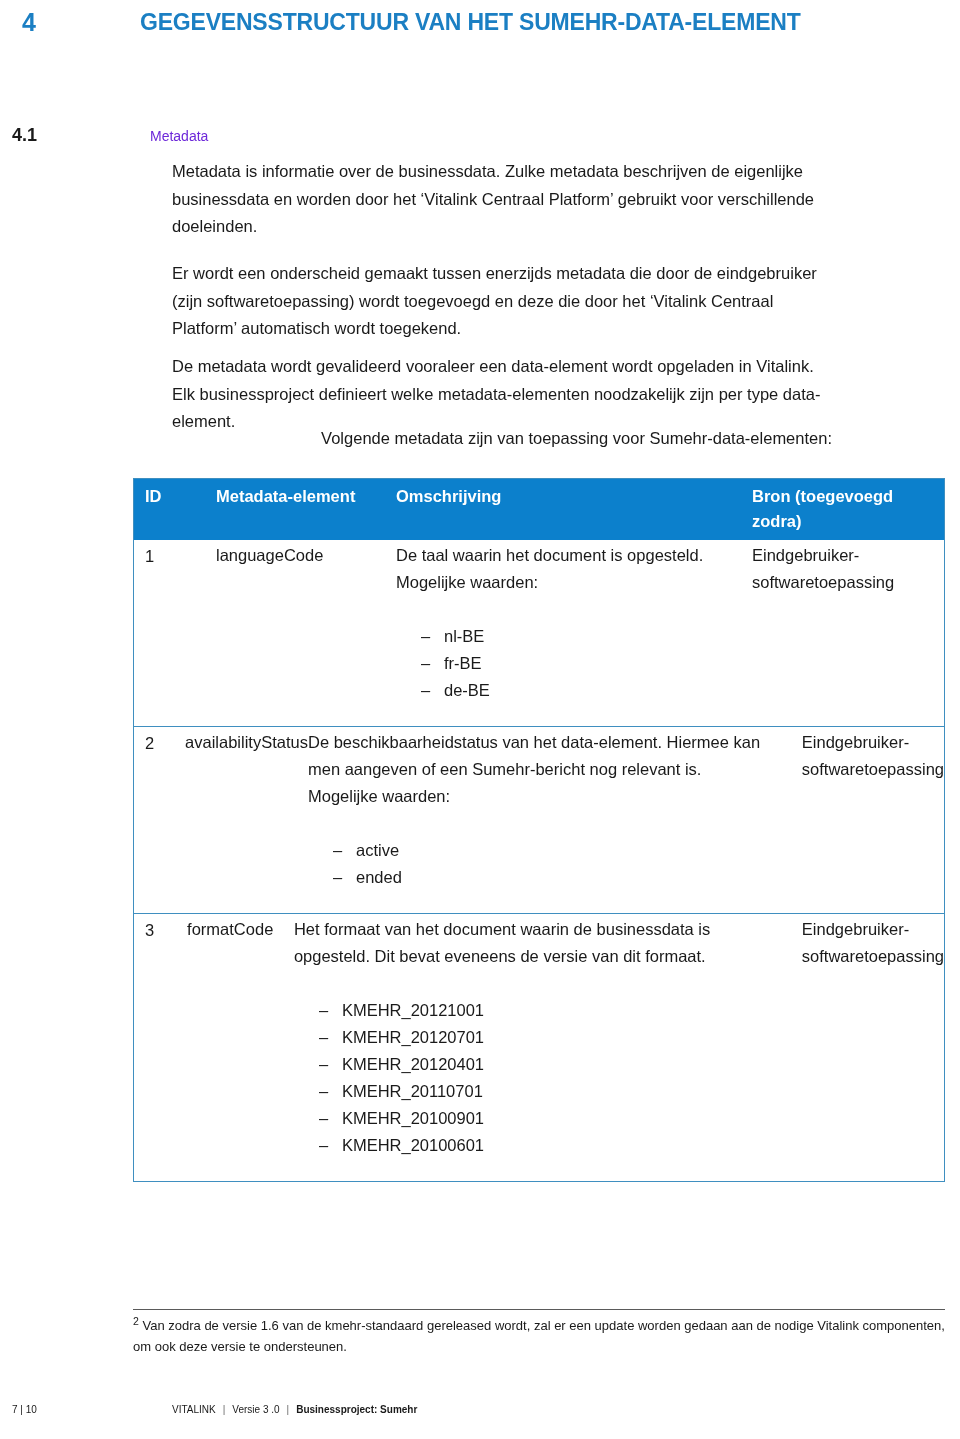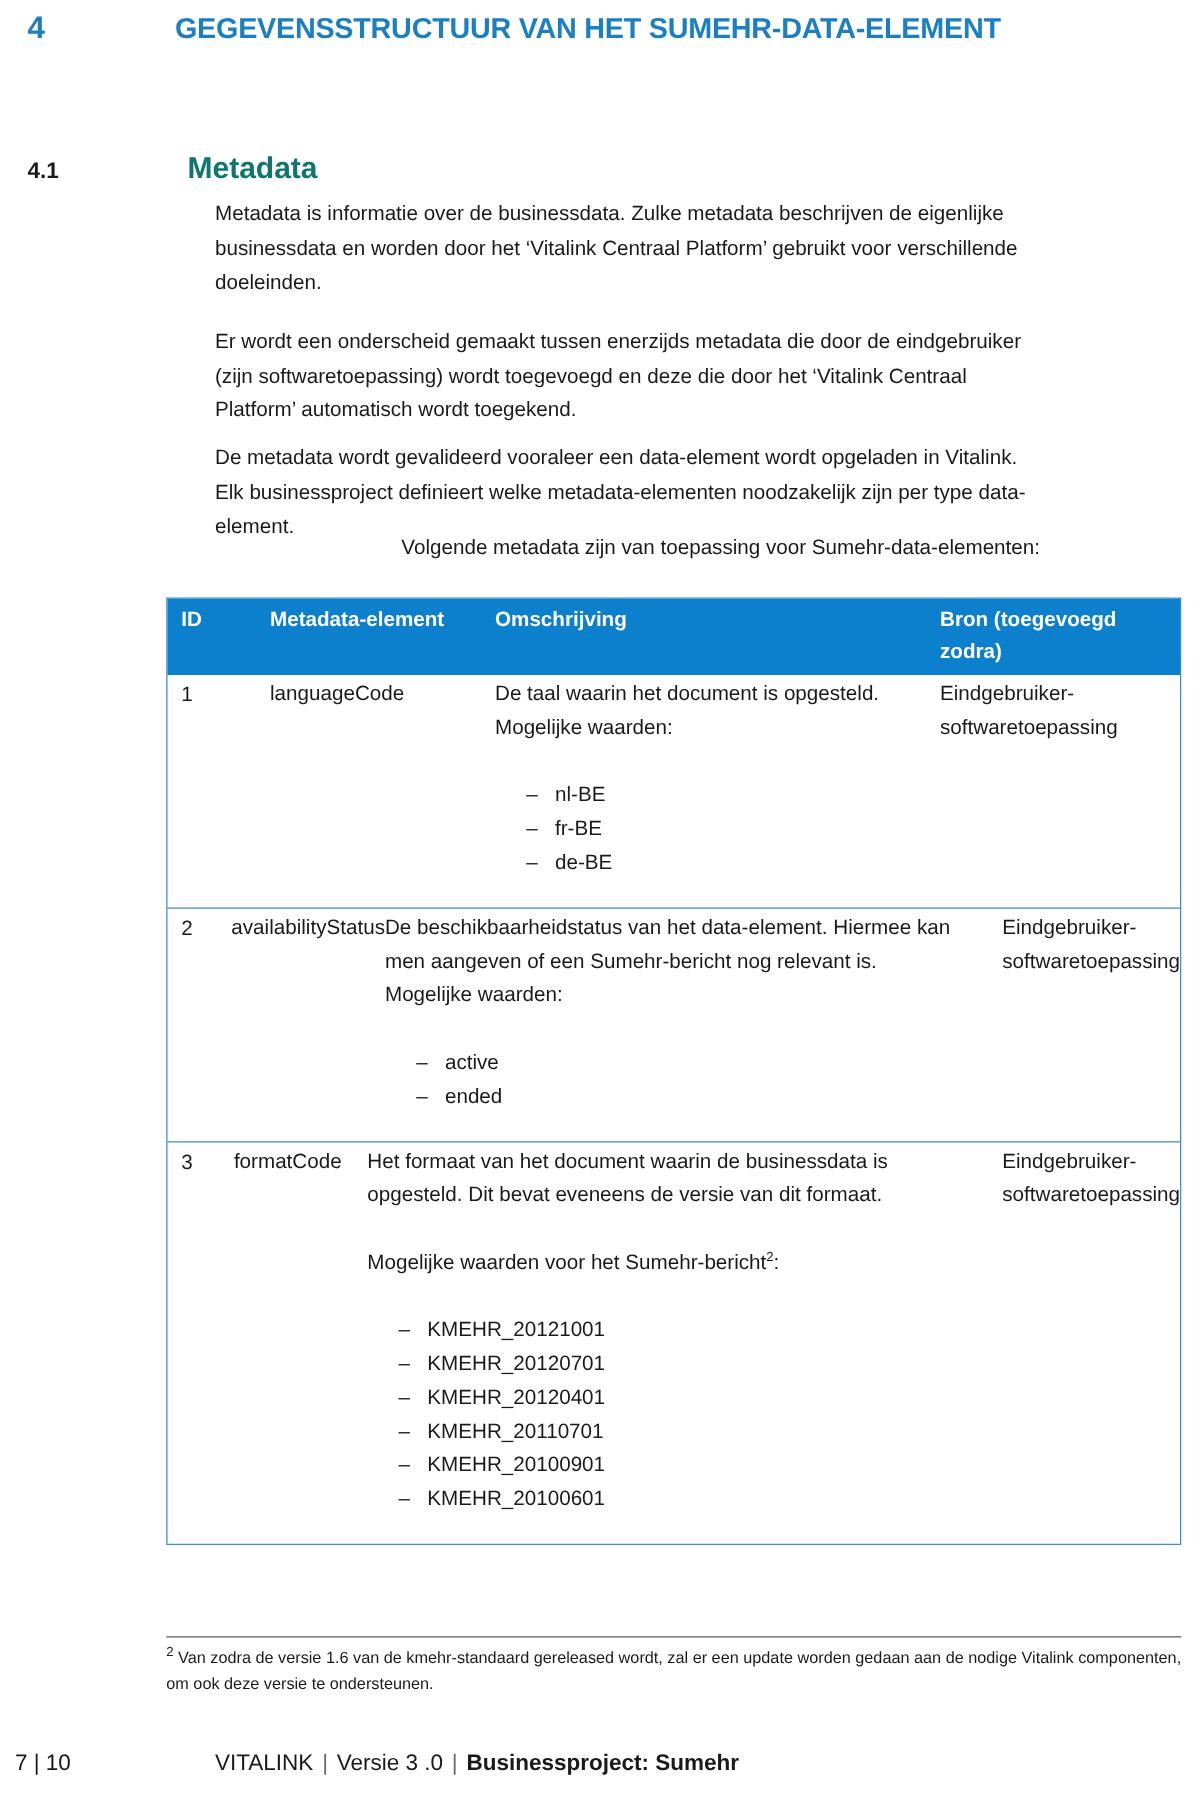--- a/index.html
+++ b/index.html
@@ -45,30 +45,30 @@
   
   .section-heading {
     position: absolute;
     left: 0; top: 122px;
     width: 960px;
     display: flex;
     align-items: baseline;
   }
   .section-num {
     width: 150px;
-    padding-left: 22px;
+    padding-left: 12px;
     color: #1a1a1a;
     font-size: 18px;
     font-weight: bold;
     line-height: 26px;
   }
   .section-title {
-    color: #0f766e;
-    font-size: 24px;
-    font-weight: bold;
+    color: #6d28d9;
+    font-size: 14px;
+    font-weight: normal;
     line-height: 26px;
   }
 
   
   .body-col {
     position: absolute;
     left: 172px;
     width: 640px;
   }
   .para {
@@ -165,21 +165,21 @@
     color: #1a1a1a;
   }
 
   
   .page-footer {
     position: absolute;
     left: 0;
     top: 1400px;
     width: 860px;
     display: flex;
-    font-size: 18px;
+    font-size: 10px;
     line-height: 20px;
     color: #1a1a1a;
   }
   .footer-pages { width: 172px; padding-left: 12px; }
   .footer-brand { }
   .footer-sep { padding: 0 7px; color: #6a6a6a; }
   .footer-project { font-weight: bold; }
 </style>
 </head>
 <body>
@@ -240,21 +240,20 @@
         <div class="row-pad-bottom"></div>
       </div>
       <div class="col-bron">Eindgebruiker-softwaretoepassing</div>
     </div>
 
     <div class="data-row">
       <div class="col-id">3</div>
       <div class="col-elem">formatCode</div>
       <div class="col-omschr">
         <span class="cell-desc-line">Het formaat van het document waarin de businessdata is opgesteld. Dit bevat eveneens de versie van dit formaat.</span>
-        <span class="cell-desc-line" style="margin-top:27px;"><span>Mogelijke waarden voor het Sumehr-bericht</span><sup class="fn">2</sup><span>:</span></span>
         <ul class="value-list">
           <li><span class="dash">–</span><span>KMEHR_20121001</span></li>
           <li><span class="dash">–</span><span>KMEHR_20120701</span></li>
           <li><span class="dash">–</span><span>KMEHR_20120401</span></li>
           <li><span class="dash">–</span><span>KMEHR_20110701</span></li>
           <li><span class="dash">–</span><span>KMEHR_20100901</span></li>
           <li><span class="dash">–</span><span>KMEHR_20100601</span></li>
         </ul>
         <div class="row-pad-bottom"></div>
       </div>

